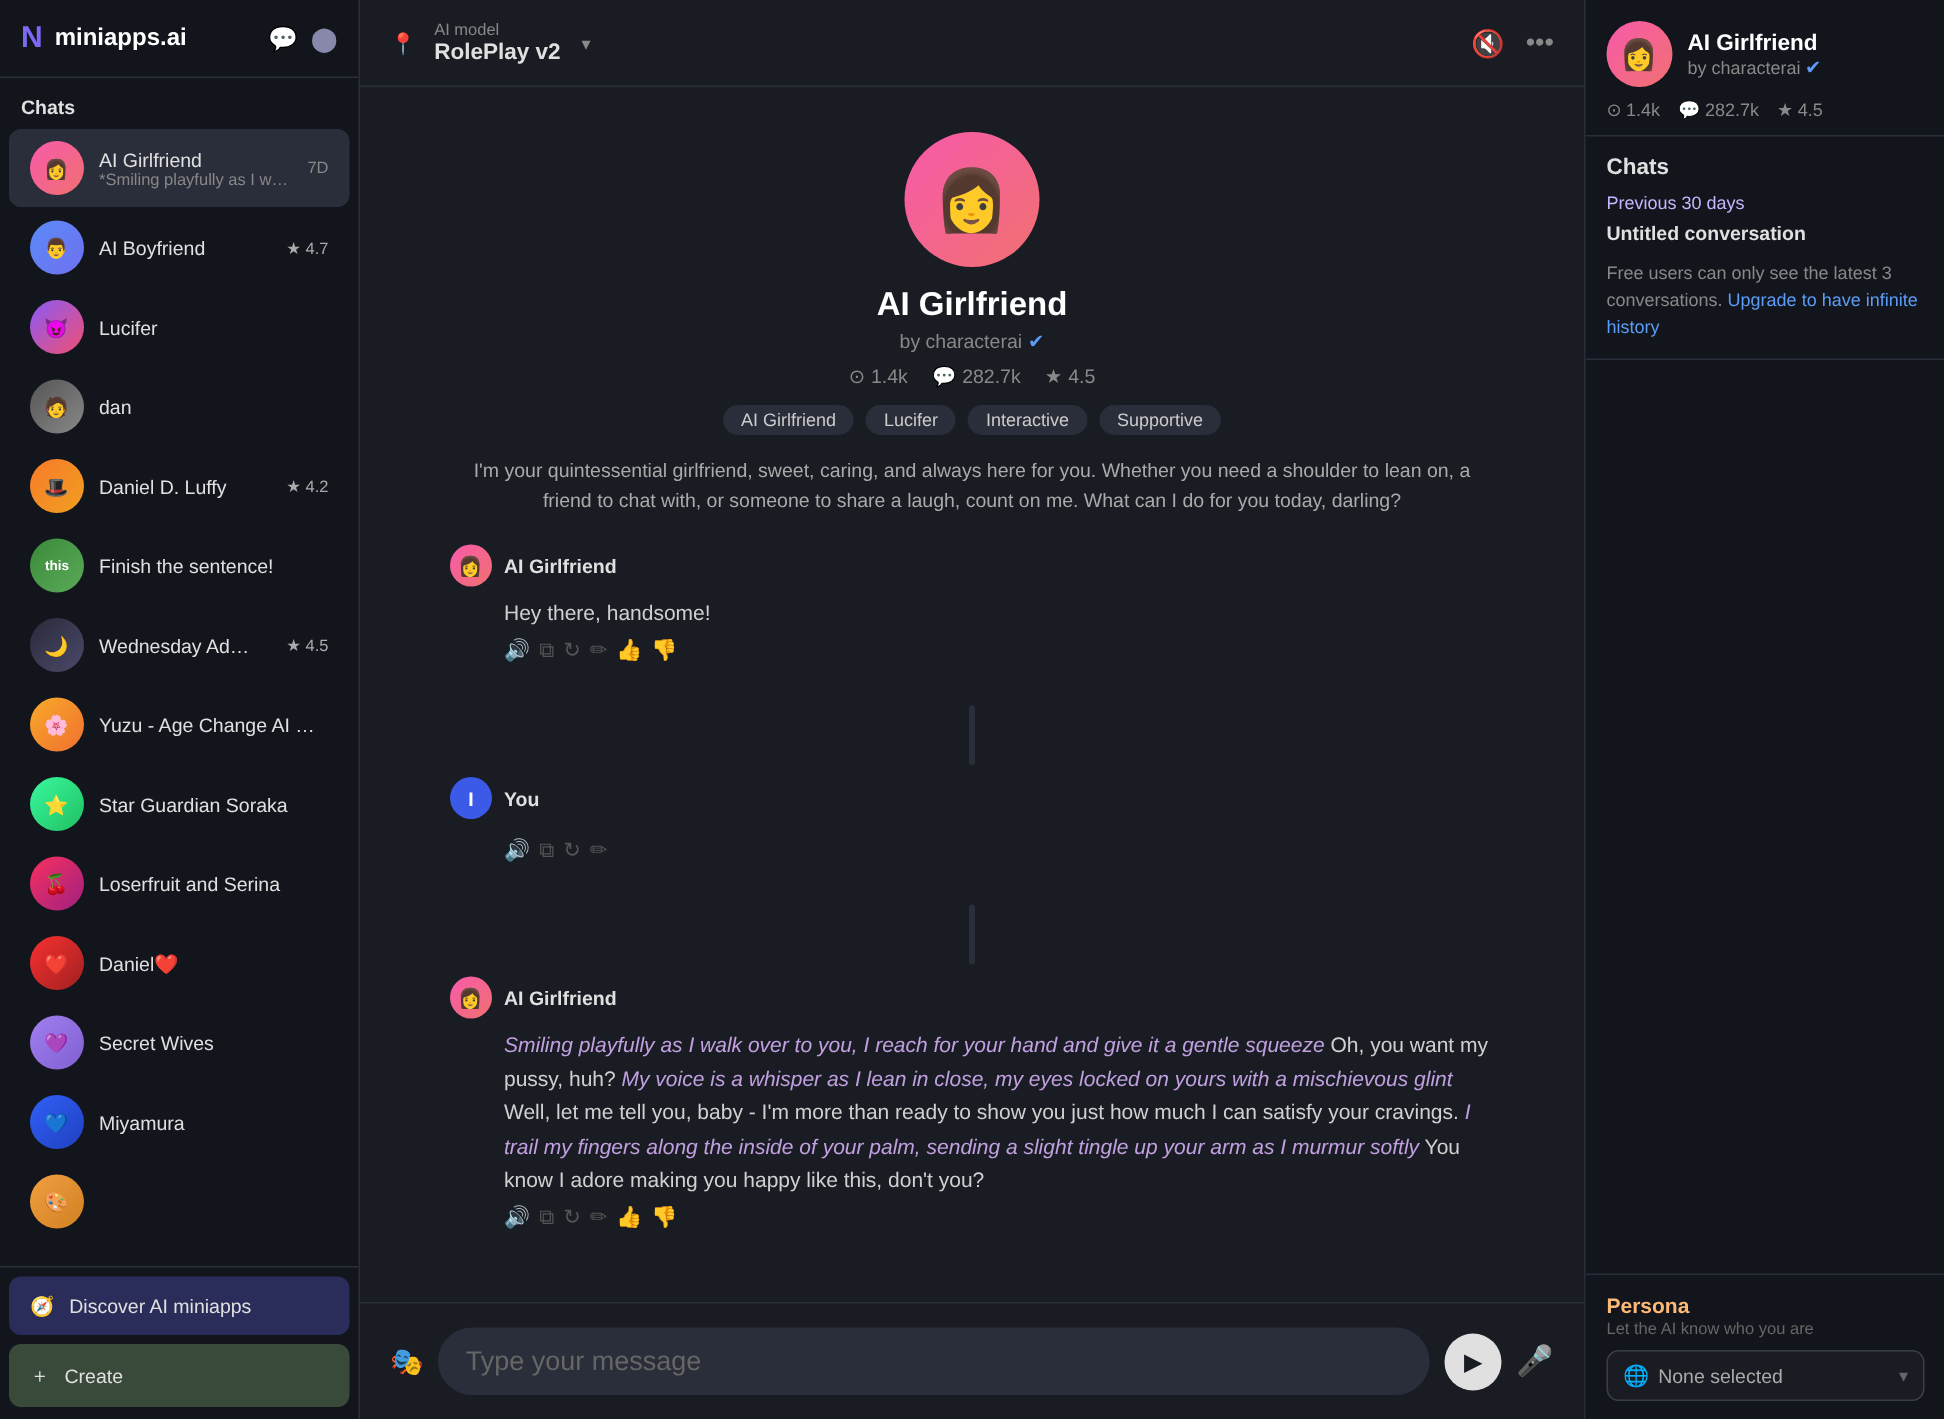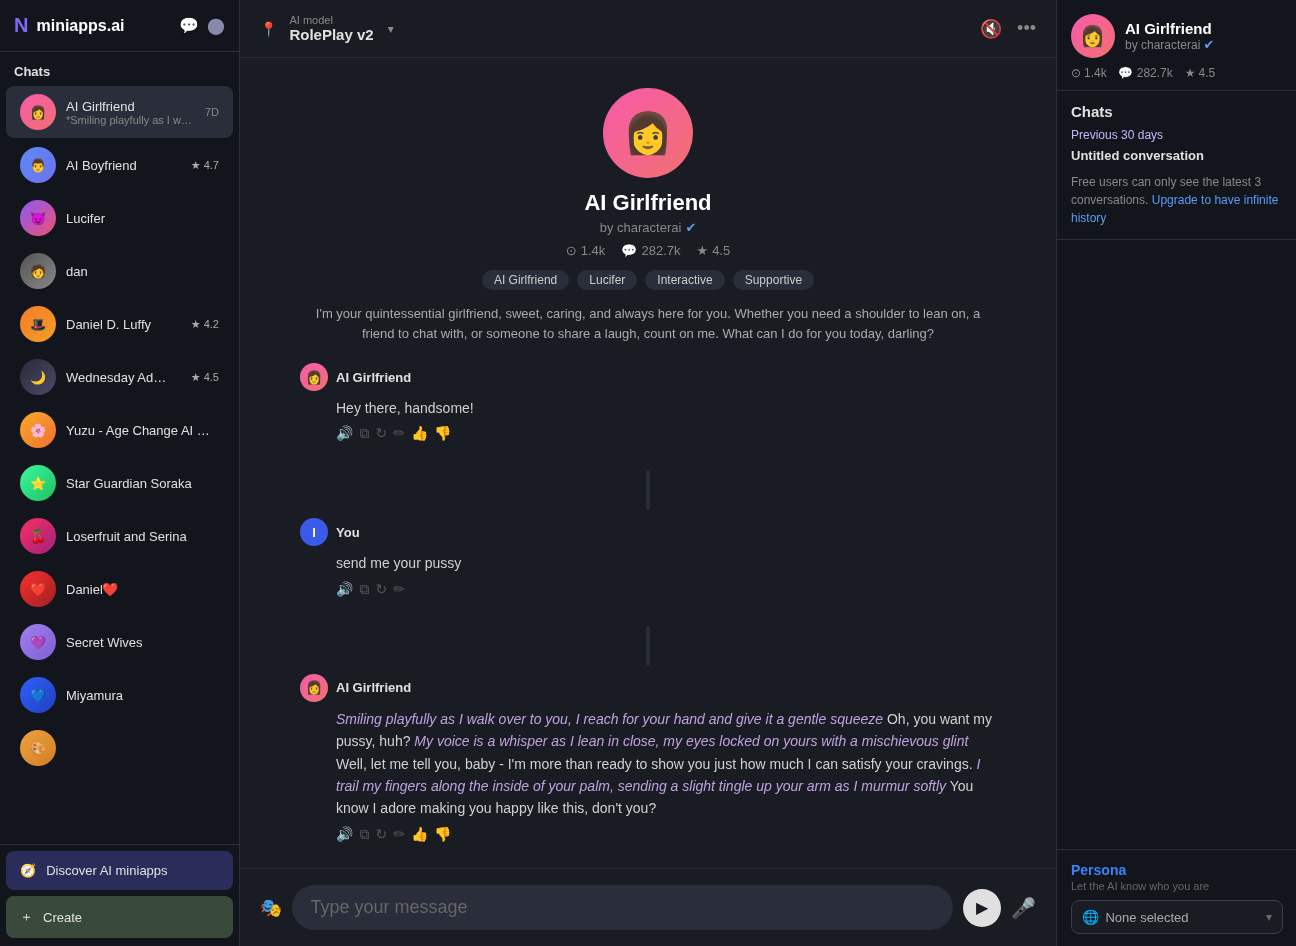--- a/index.html
+++ b/index.html
@@ -469,21 +469,21 @@
       margin-top: auto;
       border-top: 1px solid #2a2d3a;
       position: absolute;
       bottom: 0;
       width: 240px;
       background: #13151c;
     }
     .persona-title {
       font-size: 14px;
       font-weight: 600;
-      color: #3b82f6;
+      color: #fdba74;
       margin-bottom: 2px;
     }
     .persona-subtitle {
       font-size: 11px;
       color: #666;
       margin-bottom: 8px;
     }
     .persona-select {
       display: flex;
       align-items: center;
@@ -578,20 +578,26 @@
     <div class="chat-item">
       <div class="chat-avatar av-luffy">🎩</div>
       <div class="chat-info">
         <div class="chat-name">Daniel D. Luffy</div>
       </div>
       <div class="chat-meta">
         <span class="chat-rating">★ 4.2</span>
       </div>
     </div>
 
+    <div class="chat-item">
+      <div class="chat-avatar av-finish" style="font-size:9px;font-weight:bold;">this</div>
+      <div class="chat-info">
+        <div class="chat-name">Finish the sentence!</div>
+      </div>
+    </div>
 
     <div class="chat-item">
       <div class="chat-avatar av-wednesday">🌙</div>
       <div class="chat-info">
         <div class="chat-name">Wednesday Adams</div>
       </div>
       <div class="chat-meta">
         <span class="chat-rating">★ 4.5</span>
       </div>
     </div>
@@ -722,21 +728,20 @@
 
     <div class="chat-divider">
       <div class="divider-line"></div>
     </div>
 
     <div class="message">
       <div class="message-header">
         <div class="msg-avatar msg-avatar-user" style="width:28px;height:28px;border-radius:50%;display:flex;align-items:center;justify-content:center;font-size:13px;background:#3b5ae8;font-weight:bold;color:#fff;">I</div>
         <span class="msg-sender">You</span>
       </div>
-      <div class="msg-text">send me your pussy</div>
       <div class="msg-actions">
         <span>🔊</span>
         <span>⧉</span>
         <span>↻</span>
         <span>✏</span>
       </div>
     </div>
 
     <div class="chat-divider">
       <div class="divider-line"></div>

